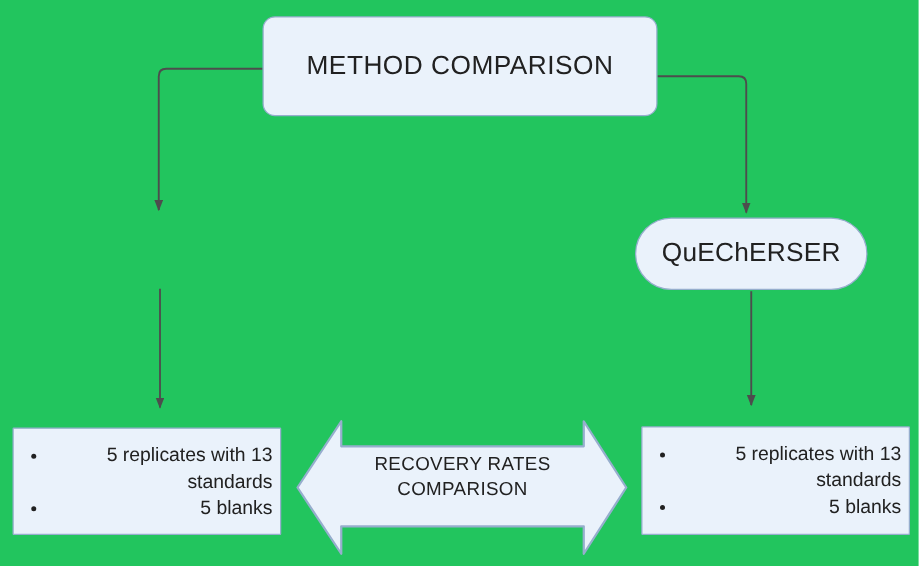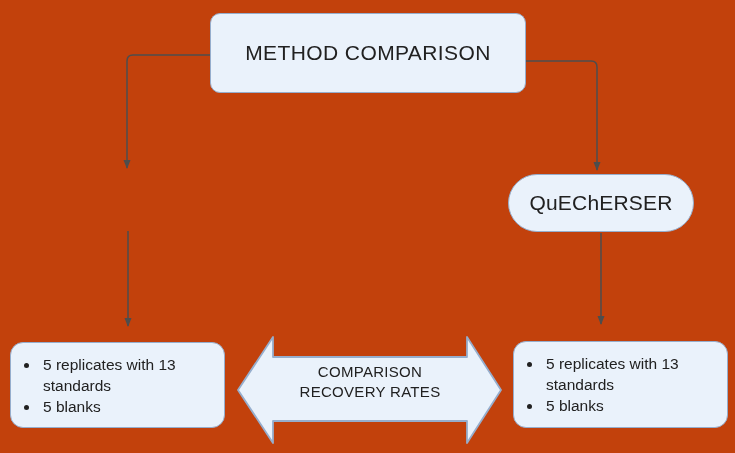--- a/index.html
+++ b/index.html
@@ -5,21 +5,21 @@
   :root{
     --box-fill:#eaf2fb;
     --box-border:#96aecd;
     --connector:#4d4d4d;
     --text:#212121;
   }
   html,body{margin:0;padding:0;background:#ffffff;}
   .canvas{
     position:relative;
     width:735px;height:453px;
-    background:#c2410c;
+    background:#22c55e;
     font-family:"Liberation Sans", sans-serif;
     color:var(--text);
     overflow:hidden;
   }
   .connector-layer{
     position:absolute;left:0;top:0;width:735px;height:453px;
   }
   .connector{
     fill:none;
     stroke:var(--connector);
@@ -48,23 +48,24 @@
   }
   .node-pill{
     height:58px;
     border-radius:29px;
     font-size:21px;
     letter-spacing:0.2px;
   }
   .node-pill-left{left:43px;top:172px;width:178px;}
   .node-pill-right{left:508px;top:174px;width:186px;}
   .node-list{
-    border-radius:13px;
+    border-radius:1px;
     justify-content:flex-start;
     font-size:15.5px;
+    text-align:right;
   }
   .node-list-left{left:10px;top:342px;width:215px;height:86px;}
   .node-list-right{left:513px;top:341px;width:215px;height:87px;}
   .node-list ul{
     margin:0;
     padding:0 6px 0 29px;
     line-height:21px;
   }
   .node-list li{
     padding-left:3px;
@@ -113,17 +114,17 @@
   </div>
 
   <div class="node node-list node-list-right">
     <ul>
       <li>5 replicates with 13 standards</li>
       <li>5 blanks</li>
     </ul>
   </div>
 
   <div class="arrow-label">
+    <div>RECOVERY RATES</div>
     <div>COMPARISON</div>
-    <div>RECOVERY RATES</div>
   </div>
 
 </div>
 
 </body></html>

